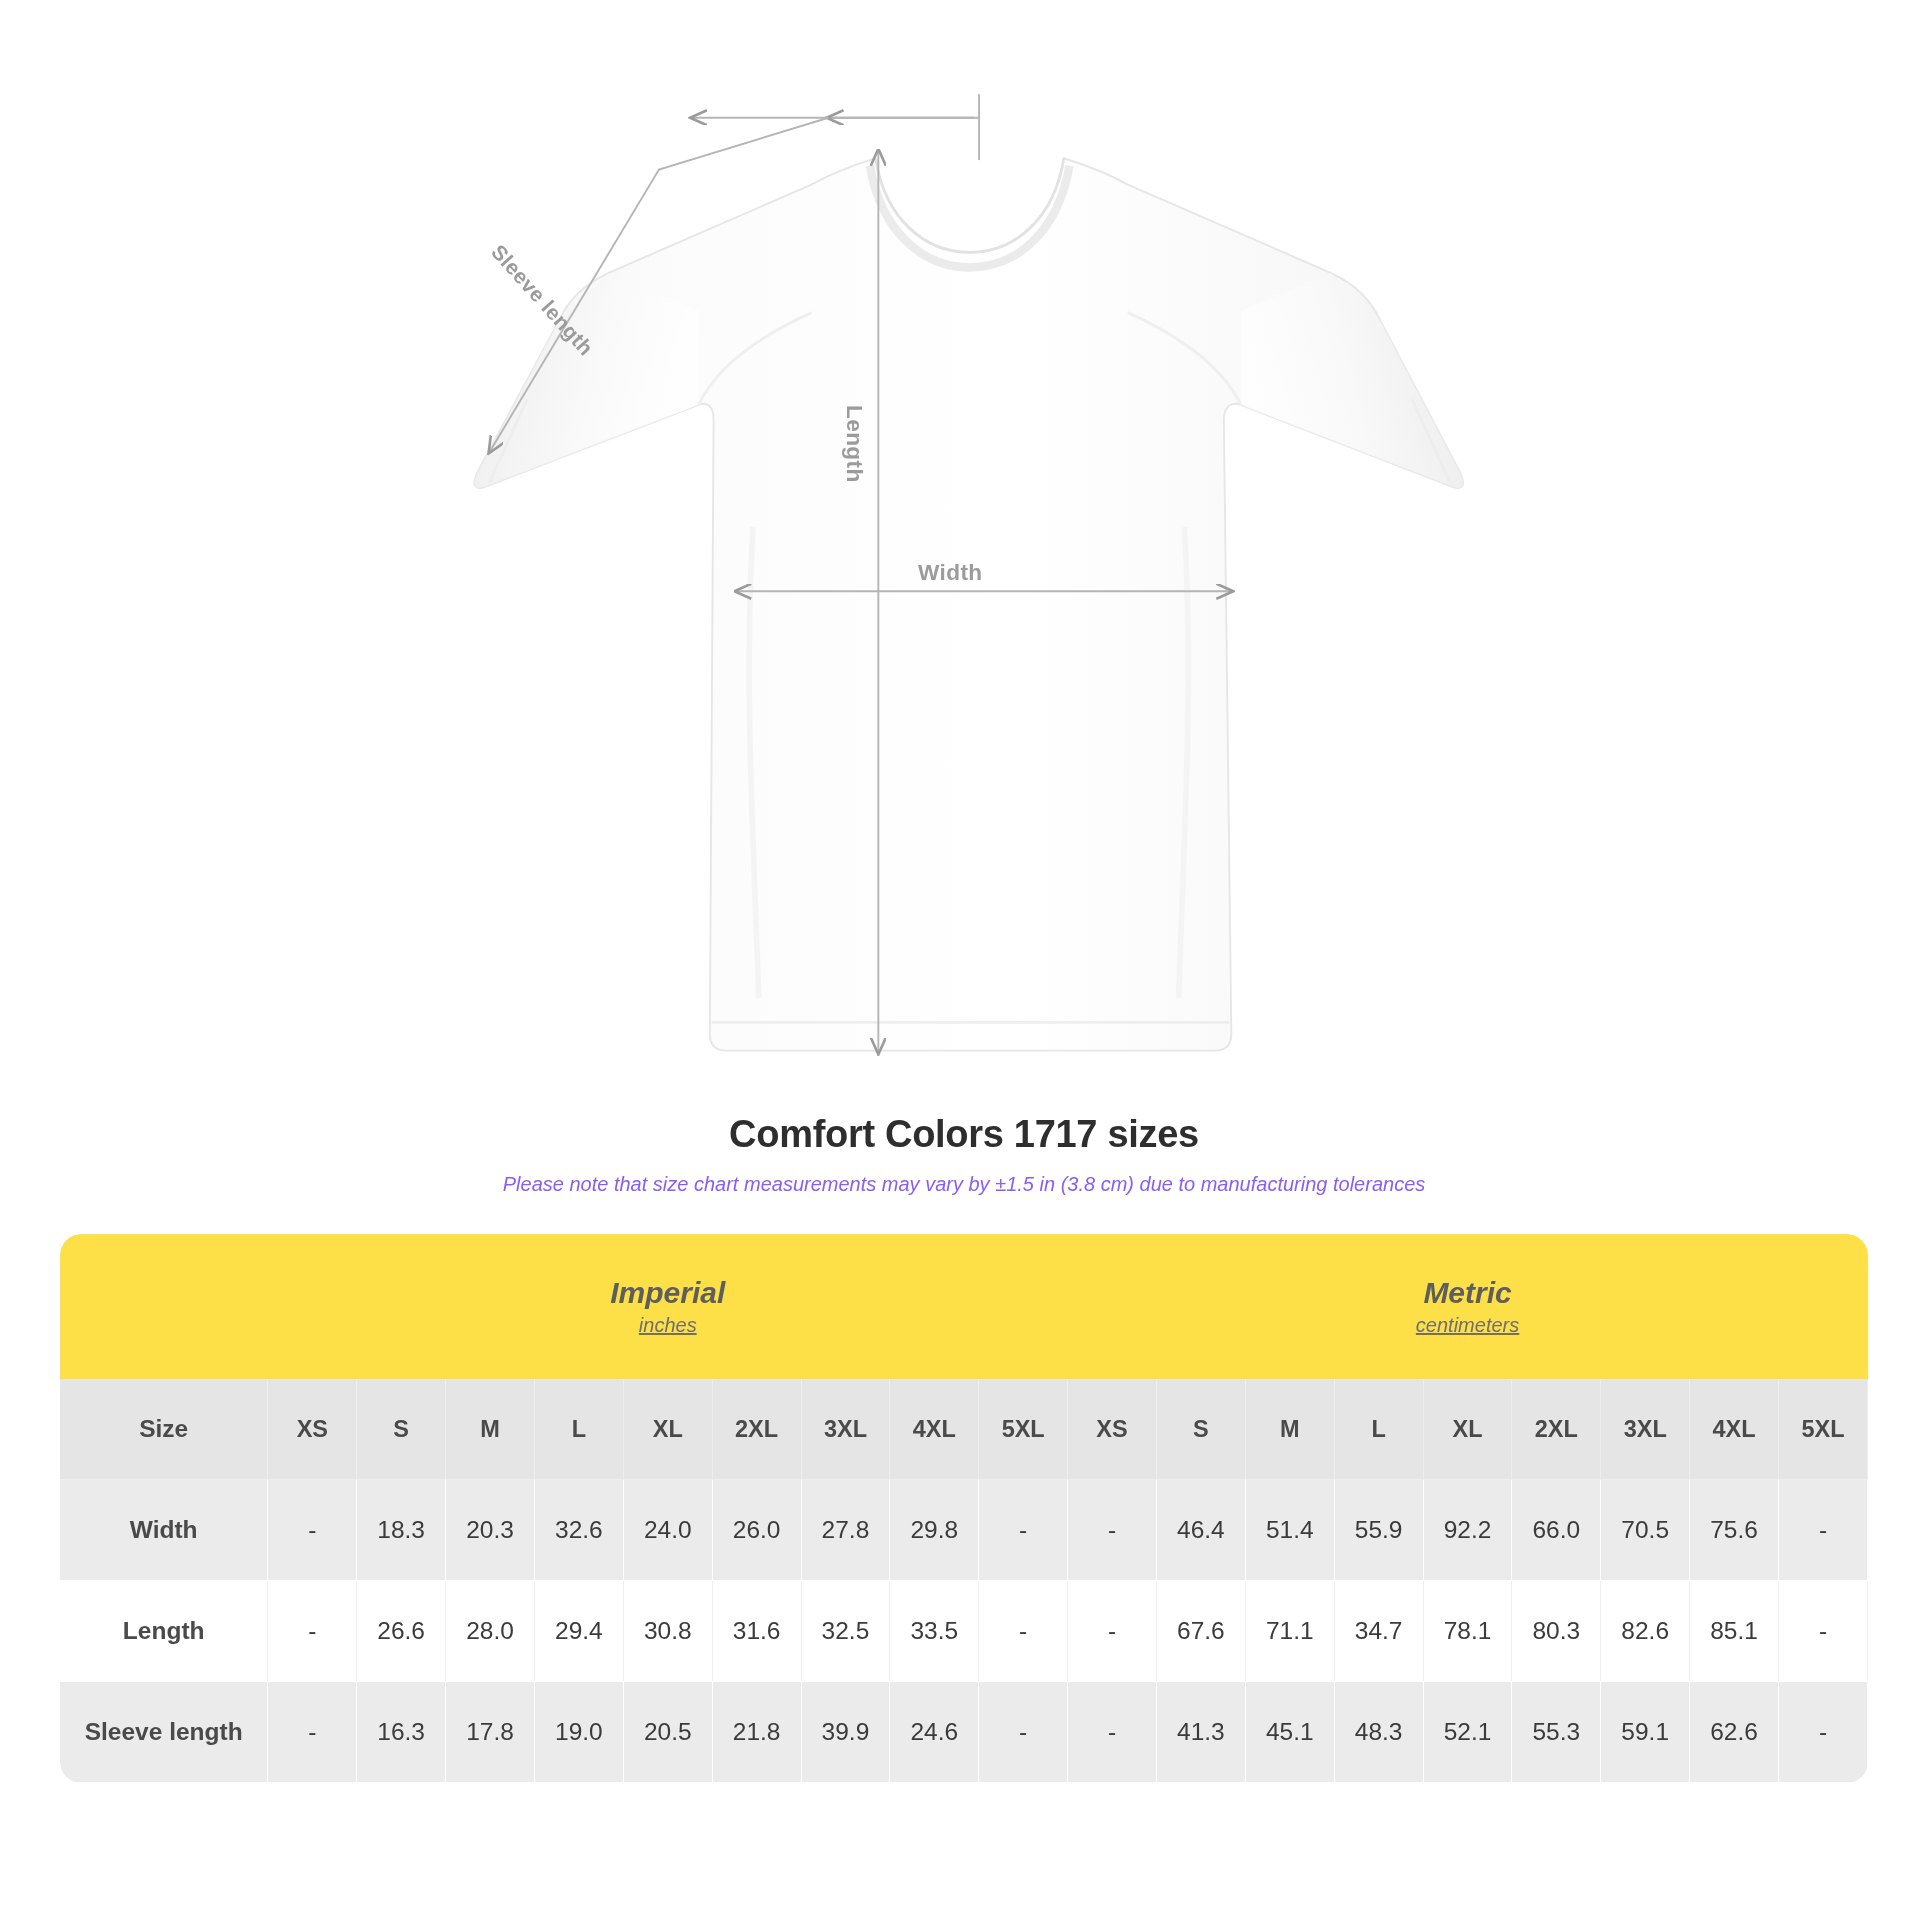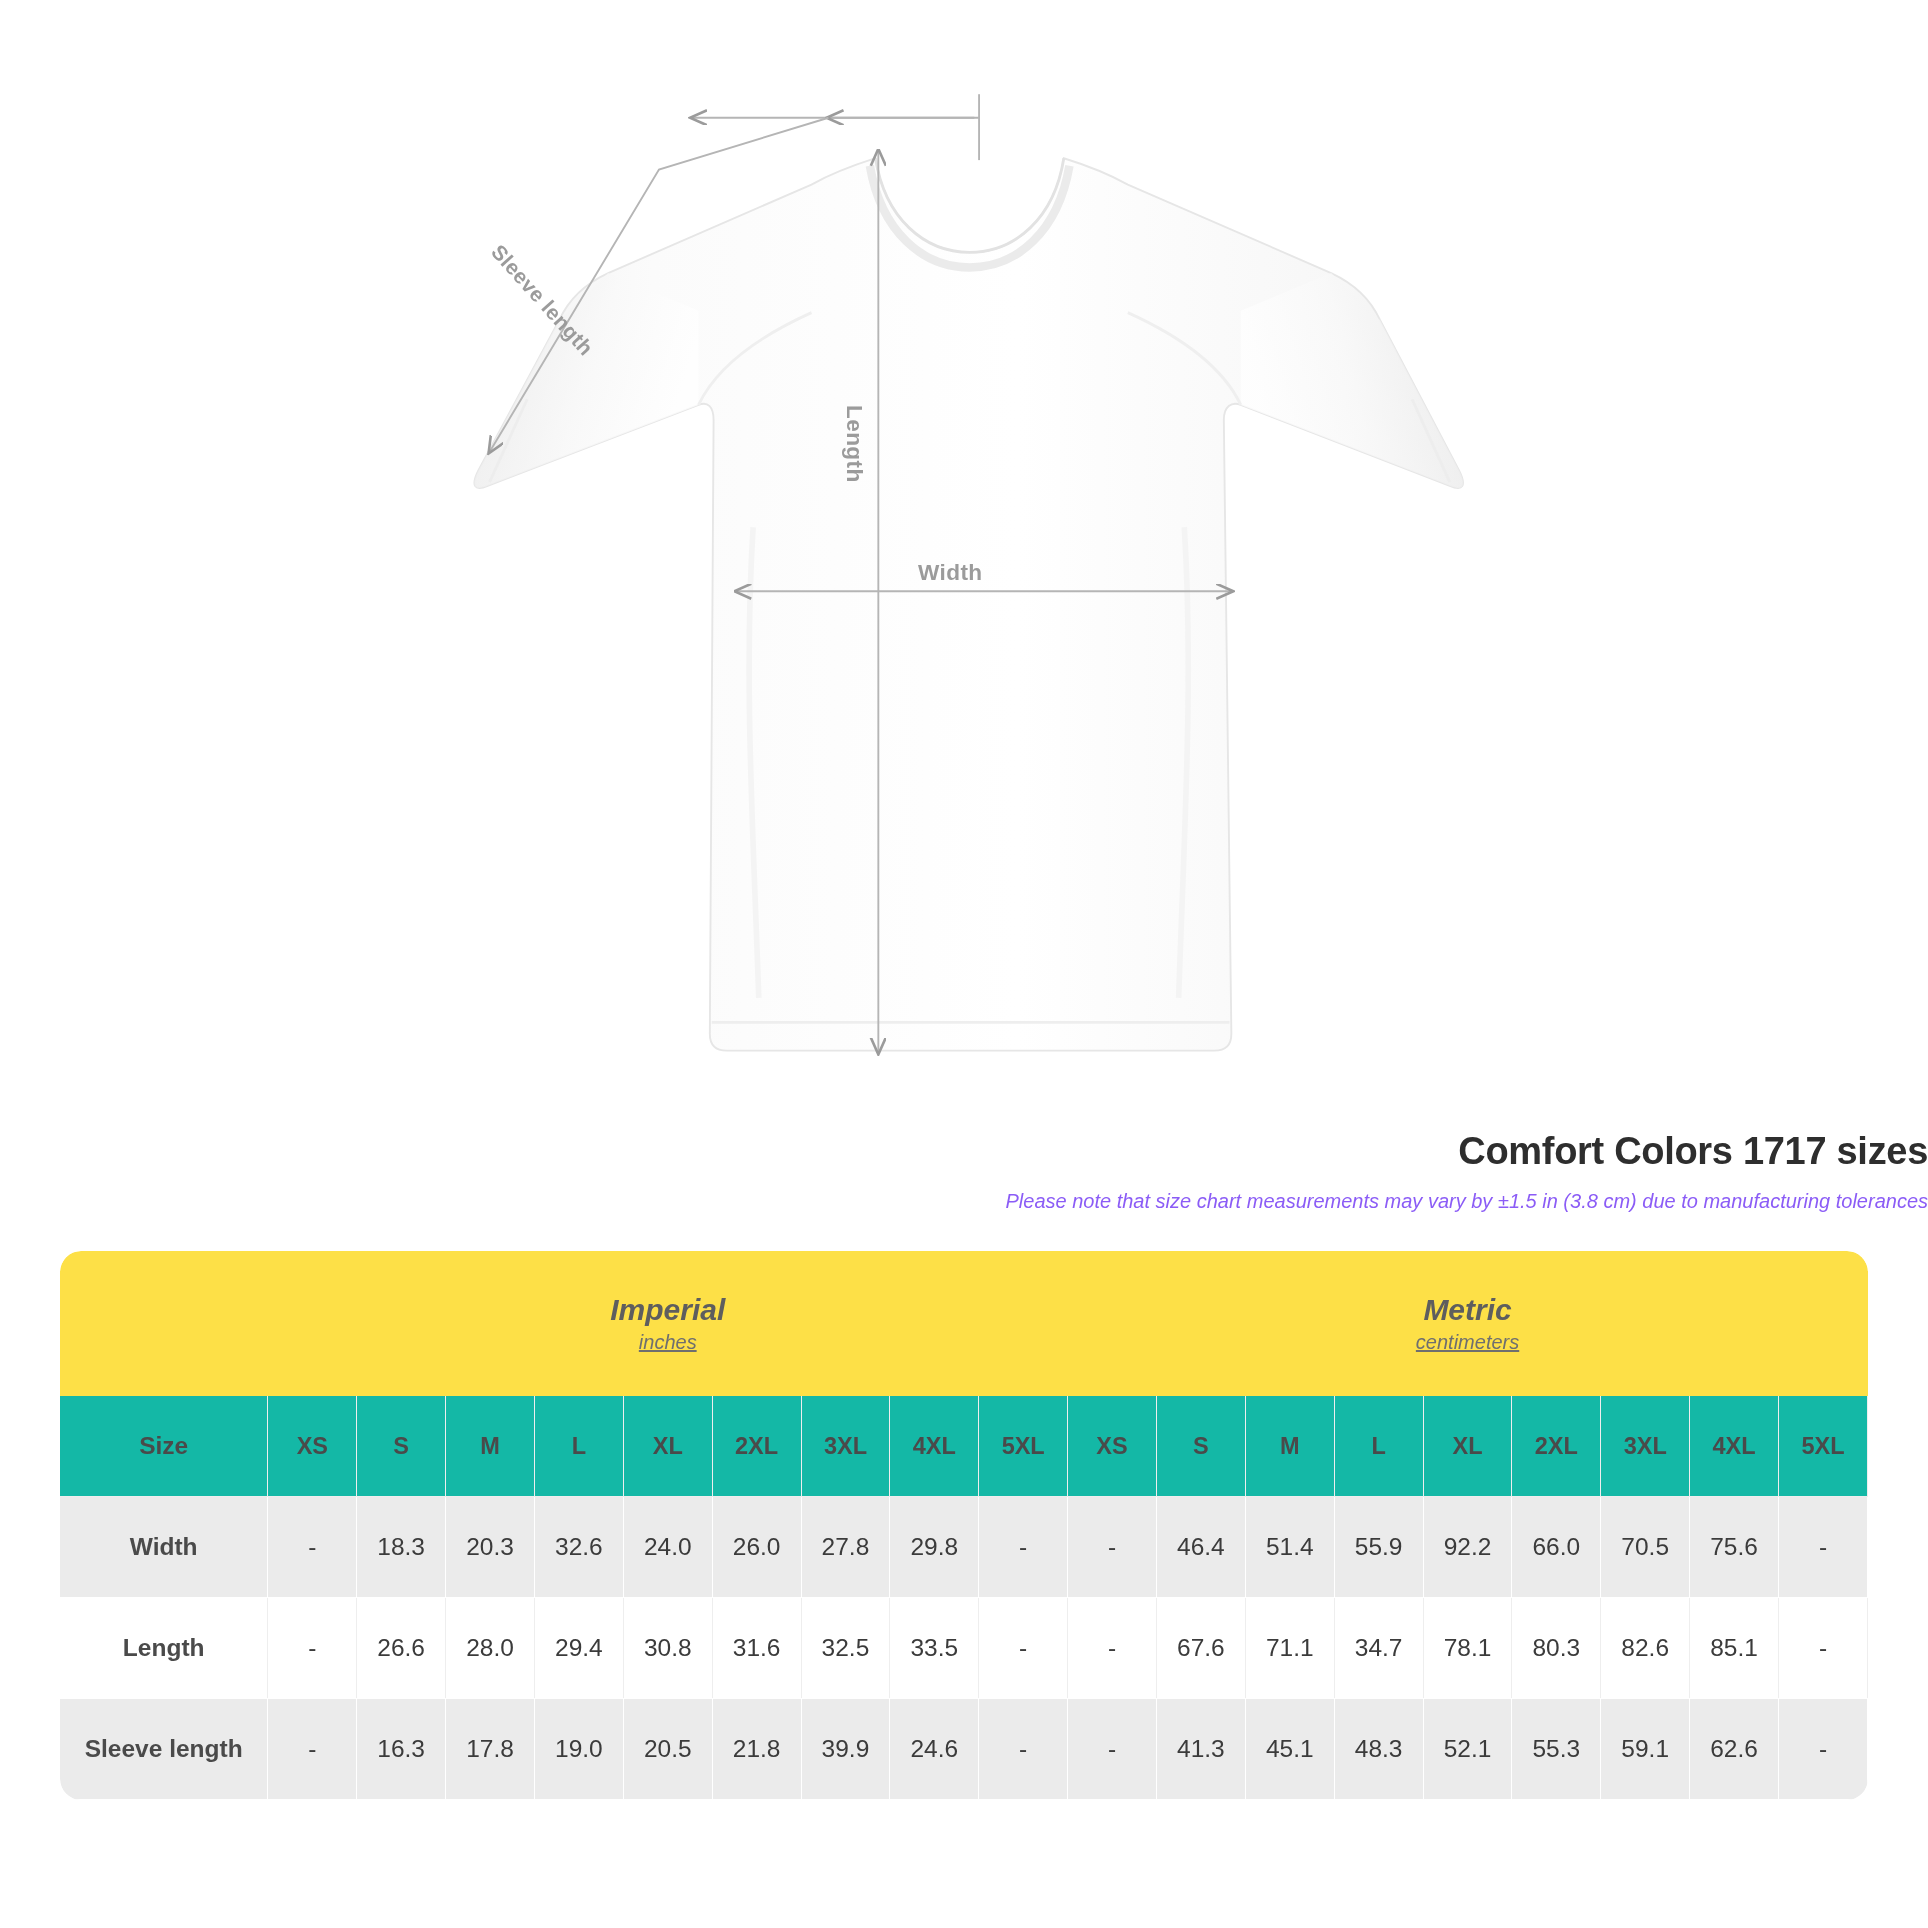--- a/index.html
+++ b/index.html
@@ -57,22 +57,22 @@
   .dim-label.sleeve-label {
     left: 504px;
     top: 240px;
     transform: rotate(48deg);
     transform-origin: left top;
     font-size: 21px;
   }
 
   
   .title-block {
-    text-align: right;
-    margin-top: 19px;
+    text-align: center;
+    margin-top: 2px;
   }
   .chart-title {
     font-size: 38px;
     font-weight: bold;
     color: #2e2e2e;
     letter-spacing: -0.3px;
   }
   .chart-note {
     margin-top: 17px;
     font-size: 20px;
@@ -112,21 +112,21 @@
     margin-top: 4px;
     text-decoration: underline;
   }
 
   table.size-table td {
     border-right: 0.9px solid #ffffff;
     border-bottom: 0.9px solid #ffffff;
   }
 
   tr.header-row td {
-    background: #14b8a6;
+    background: #e5e5e5;
     height: 98px;
     text-align: center;
     font-size: 23.5px;
     font-weight: bold;
     color: #4a4a4a;
     border-right: 0.9px solid #eeeeee;
     border-bottom: 0.9px solid #eeeeee;
   }
   tr.header-row td.corner {
     font-size: 24.5px;

